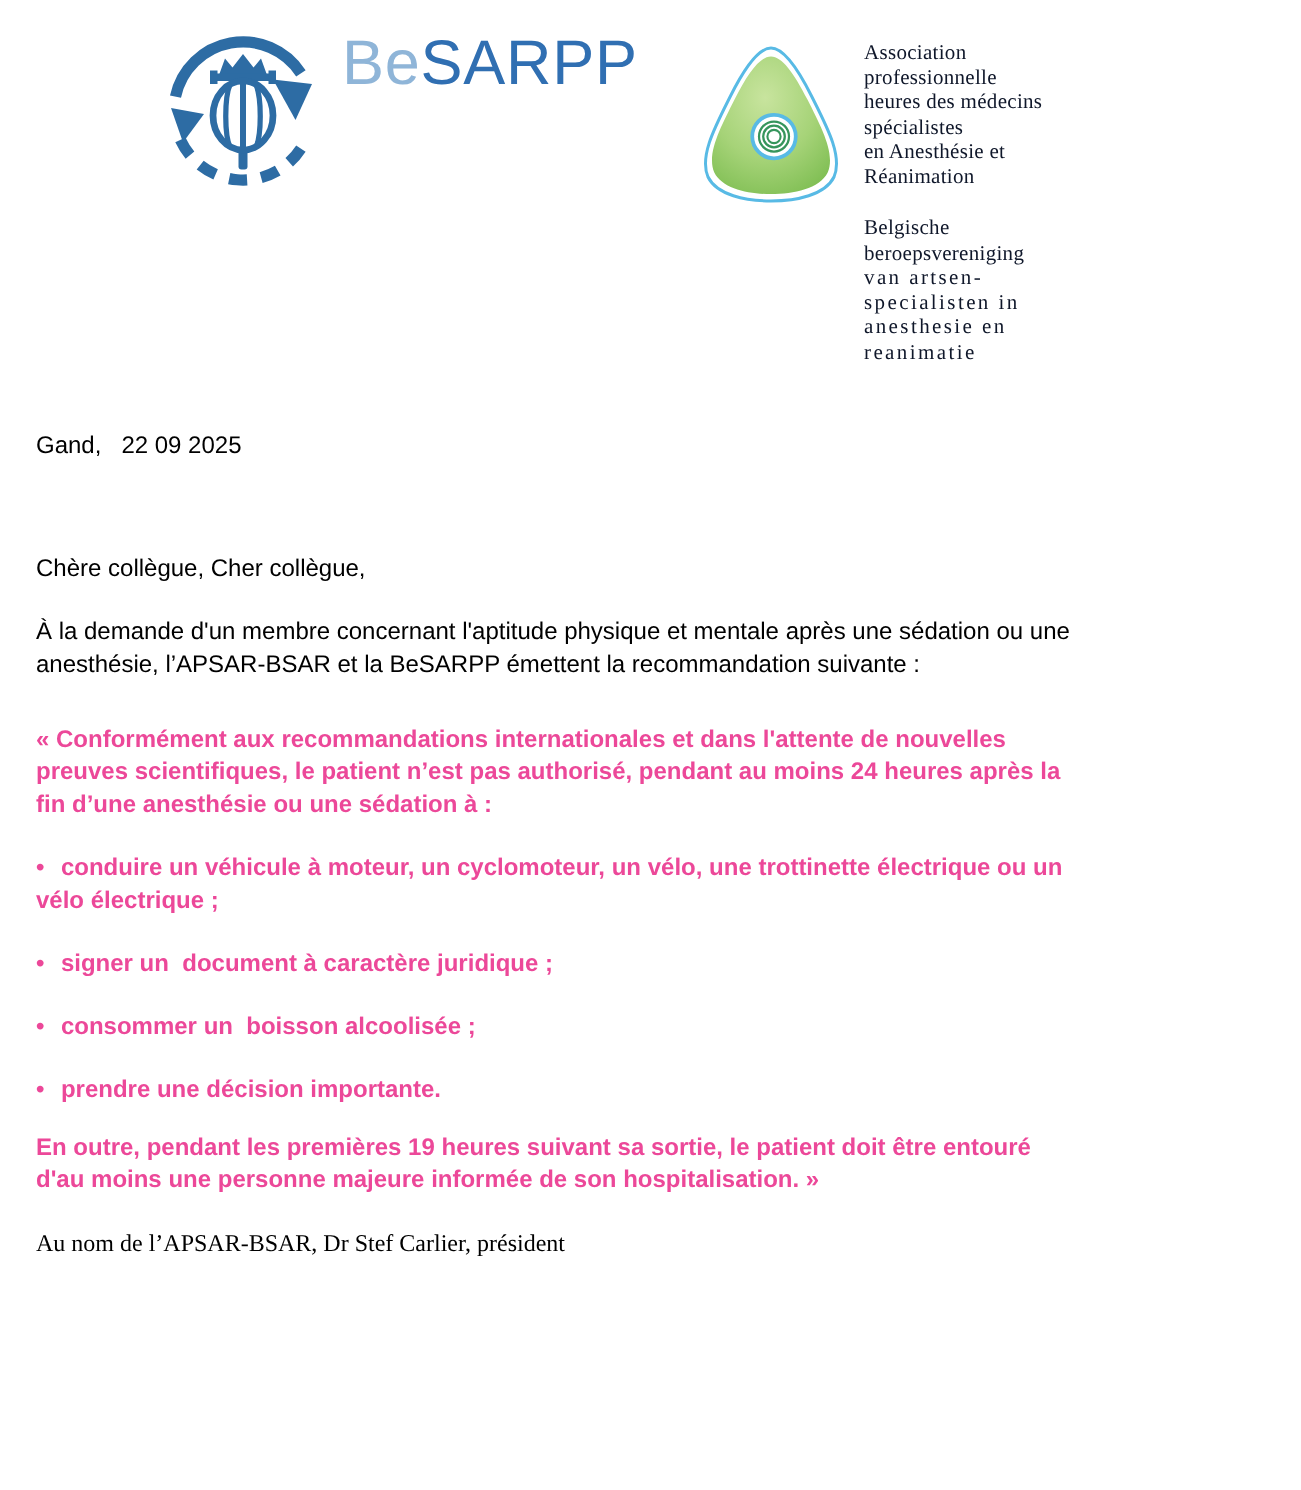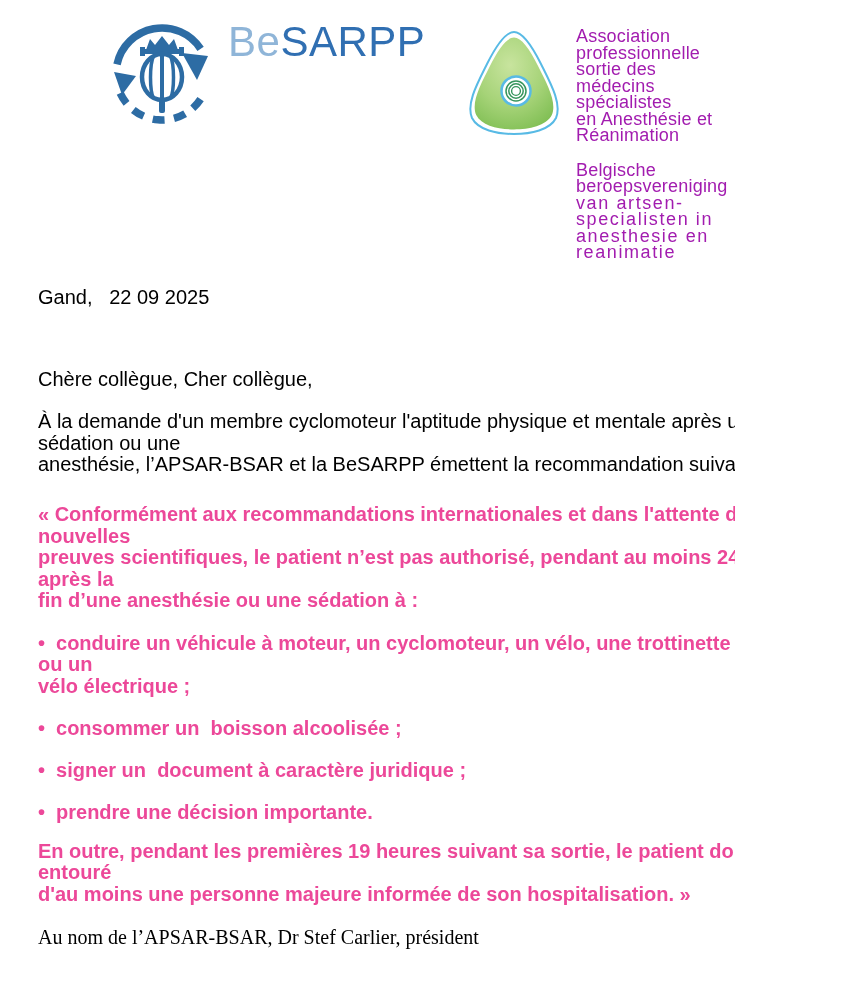--- a/index.html
+++ b/index.html
@@ -42,46 +42,47 @@
   .logo-apsar {
     position: absolute;
     left: 461px;
     top: 28px;
     display: flex;
     align-items: flex-start;
   }
   .mask-icon-wrap { margin-top: 2px; }
   .apsar-text {
     margin-left: 9px;
-    font-size: 18px;
+    font-size: 14px;
     line-height: 16.5px;
-    color: #a21caf;
+    color: #0f172a;
     letter-spacing: 0.2px;
+    font-family: Liberation Serif, serif;
   }
   .apsar-nl { margin-top: 18px; }
   .apsar-nl div:nth-child(2),
   .apsar-nl div:nth-child(3) { letter-spacing: 1.6px; }
 
   
   .stray-quote {
     position: absolute;
     left: 760px;
     top: 200px;
     font-size: 15px;
     font-weight: 700;
     color: #000;
   }
 
   
   .letter-body {
     position: absolute;
-    left: 38px;
+    left: 24px;
     top: 287px;
     width: 796px;
-    font-size: 20px;
+    font-size: 16px;
     line-height: 21.5px;
   }
   .letter-body p {
     margin: 0;
     white-space: pre-wrap;
   }
   .p-greeting { margin-top: 60px !important; }
   .p-intro    { margin-top: 21px !important; }
   .p-rec      { margin-top: 28.5px !important; }
   .p-b1       { margin-top: 21px !important; }
@@ -145,47 +146,47 @@
         <path d="M53,2 C61,2 70,14 80,34 C90,54 101,74 95,88 C89,100 70,104 53,104 C36,104 17,100 11,88 C5,74 16,54 26,34 C36,14 45,2 53,2 Z" transform="translate(53,58) scale(0.9) translate(-53,-58)" fill="url(#mg)" stroke="none"></path>
         <circle cx="55" cy="61" r="14.5" fill="#ffffff" stroke="#58bae5" stroke-width="2.5"></circle>
         <circle cx="55" cy="61" r="10" fill="none" stroke="#36955c" stroke-width="1.5"></circle>
         <circle cx="55" cy="61" r="7.2" fill="none" stroke="#36955c" stroke-width="1.5"></circle>
         <circle cx="55" cy="61" r="4.4" fill="none" stroke="#36955c" stroke-width="1.4"></circle>
       </svg>
     </span>
     <div class="apsar-text">
       <div class="apsar-fr">
         <div>Association professionnelle</div>
-        <div>sortie des médecins spécialistes</div>
+        <div>heures des médecins spécialistes</div>
         <div>en Anesthésie et Réanimation</div>
       </div>
       <div class="apsar-nl">
         <div>Belgische beroepsvereniging</div>
         <div>van artsen-specialisten in</div>
         <div>anesthesie en reanimatie</div>
       </div>
     </div>
   </div>
 
   <div class="stray-quote">«</div>
 
   <main class="letter-body">
     <p class="p-date">Gand,   22 09 2025</p>
     <p class="p-greeting">Chère collègue, Cher collègue,</p>
-    <p class="p-intro">À la demande d'un membre cyclomoteur l'aptitude physique et mentale après une sédation ou une
+    <p class="p-intro">À la demande d'un membre concernant l'aptitude physique et mentale après une sédation ou une
 anesthésie, l’APSAR-BSAR et la BeSARPP émettent la recommandation suivante :</p>
 
     <p class="red p-rec">« Conformément aux recommandations internationales et dans l'attente de nouvelles
 preuves scientifiques, le patient n’est pas authorisé, pendant au moins 24 heures après la
 fin d’une anesthésie ou une sédation à :</p>
 
     <p class="red p-b1"><span class="bullet-char">•</span><span class="bullet-text">conduire un véhicule à moteur, un cyclomoteur, un vélo, une trottinette électrique ou un
 vélo électrique ;</span></p>
+    <p class="red p-b4"><span class="bullet-char">•</span><span class="bullet-text">signer un  document à caractère juridique ;</span></p>
     <p class="red p-b3"><span class="bullet-char">•</span><span class="bullet-text">consommer un  boisson alcoolisée ;</span></p>
-    <p class="red p-b4"><span class="bullet-char">•</span><span class="bullet-text">signer un  document à caractère juridique ;</span></p>
     <p class="red p-b5"><span class="bullet-char">•</span><span class="bullet-text">prendre une décision importante.</span></p>
 
     <p class="red p-close">En outre, pendant les premières 19 heures suivant sa sortie, le patient doit être entouré
 d'au moins une personne majeure informée de son hospitalisation. »</p>
 
     <p class="p-sig2">Au nom de l’APSAR-BSAR, Dr Stef Carlier, président</p>
   </main>
 
 </div>
 

